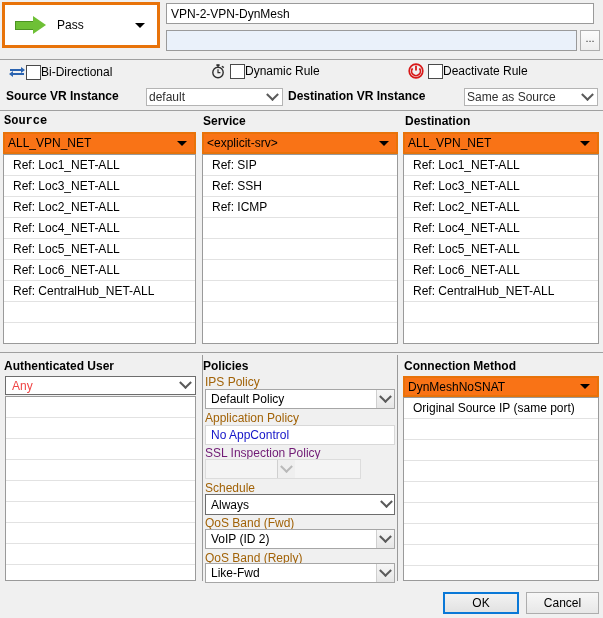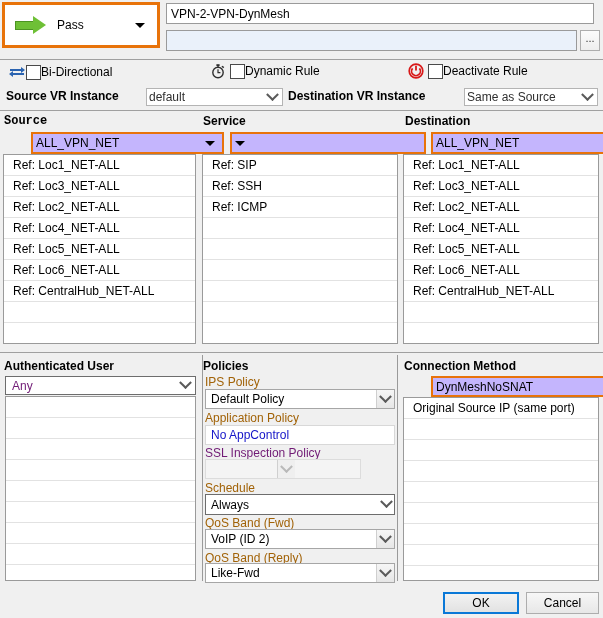--- a/index.html
+++ b/index.html
@@ -136,25 +136,24 @@
     border-left: 1px solid #cfcfcf;
     width: 17px;
   }
 
   
   .col-head { font-weight: bold; font-size: 12px; }
 
   
   .hl-combo {
     border: 2px solid #e8730a;
-    background: #c4b5fd;
+    background: #f97316;
     display: flex; align-items: center;
     font-size: 12px;
     padding-left: 3px;
-    margin-left: 28px;
   }
   .hl-combo .txt { flex: 1; overflow: hidden; white-space: nowrap; }
   .hl-combo .tri {
     width: 0; height: 0;
     border-left: 5px solid transparent;
     border-right: 5px solid transparent;
     border-top: 5px solid #000;
     margin-right: 7px;
     flex: none;
   }
@@ -297,20 +296,21 @@
   <div class="listrow">Ref: Loc5_NET-ALL</div>
   <div class="listrow">Ref: Loc6_NET-ALL</div>
   <div class="listrow">Ref: CentralHub_NET-ALL</div>
   <div class="listrow empty"></div>
   <div class="listrow empty"></div>
 
 </div>
 
 <div class="abs col-head" style="left:203px;top:114px;">Service</div>
 <div class="abs hl-combo" style="left:202px;top:132px;width:196px;height:22px;">
+  <span class="txt">&lt;explicit-srv&gt;</span>
   <span class="tri"></span>
 </div>
 <div class="abs listbox" style="left:202px;top:154px;width:196px;height:190px;">
   <div class="listrow">Ref: SIP</div>
   <div class="listrow">Ref: SSH</div>
   <div class="listrow">Ref: ICMP</div>
   <div class="listrow empty"></div>
   <div class="listrow empty"></div>
   <div class="listrow empty"></div>
   <div class="listrow empty"></div>
@@ -333,21 +333,21 @@
   <div class="listrow">Ref: CentralHub_NET-ALL</div>
   <div class="listrow empty"></div>
   <div class="listrow empty"></div>
 
 </div>
 
 <div class="abs sep-line" style="left:0;top:352px;width:603px;"></div>
 
 <div class="abs col-head" style="left:4px;top:359px;">Authenticated User</div>
 <div class="abs plain-select" style="left:5px;top:376px;width:191px;height:19px;border-color:#6d6d6d;">
-  <span class="txt" style="color:#701a75;padding-left:4px">Any</span>
+  <span class="txt" style="color:#ef4444;padding-left:4px">Any</span>
   <span class="chev"></span>
 </div>
 <div class="abs listbox" style="left:5px;top:396px;width:191px;height:185px;">
   <div class="listrow empty"></div>
   <div class="listrow empty"></div>
   <div class="listrow empty"></div>
   <div class="listrow empty"></div>
   <div class="listrow empty"></div>
   <div class="listrow empty"></div>
   <div class="listrow empty"></div>

